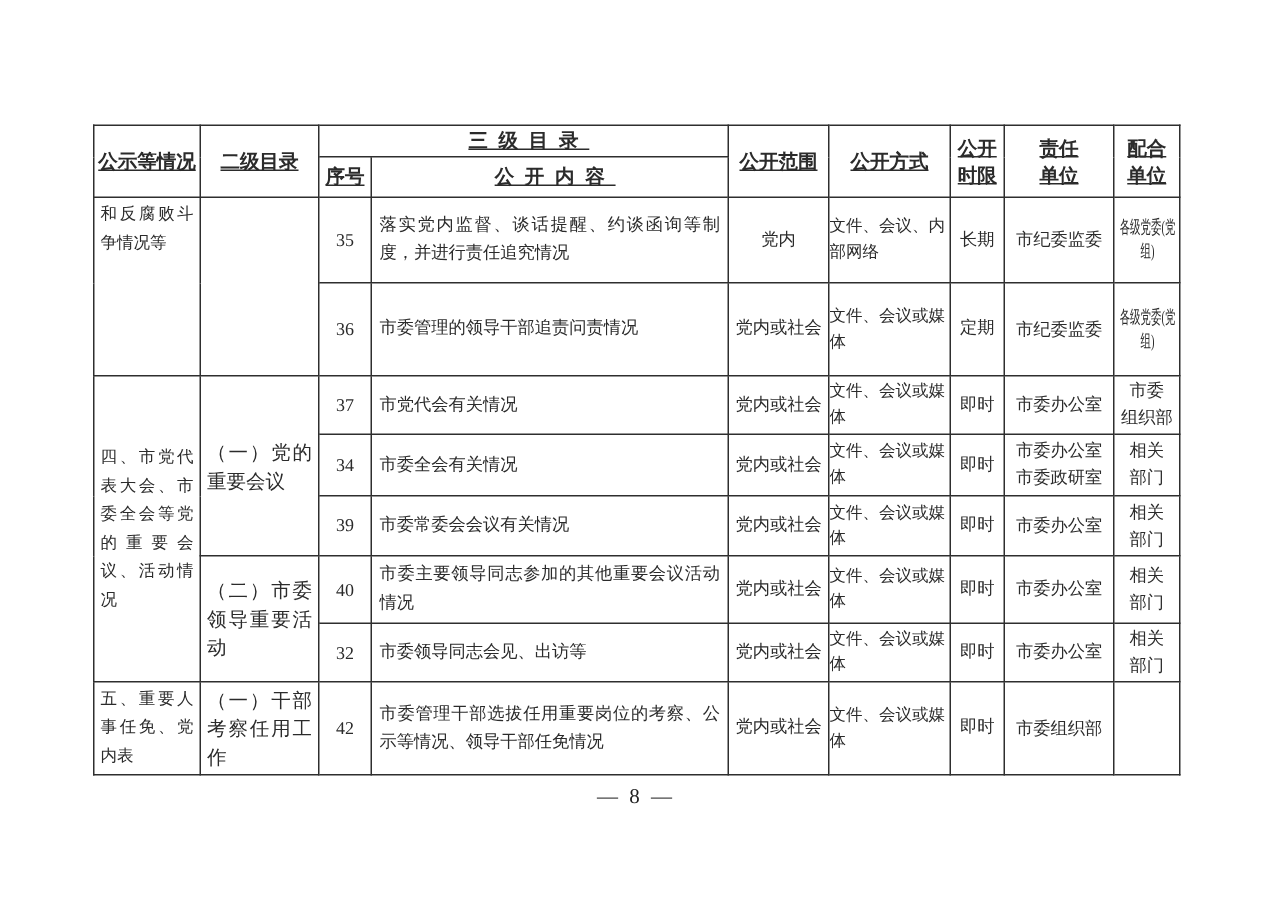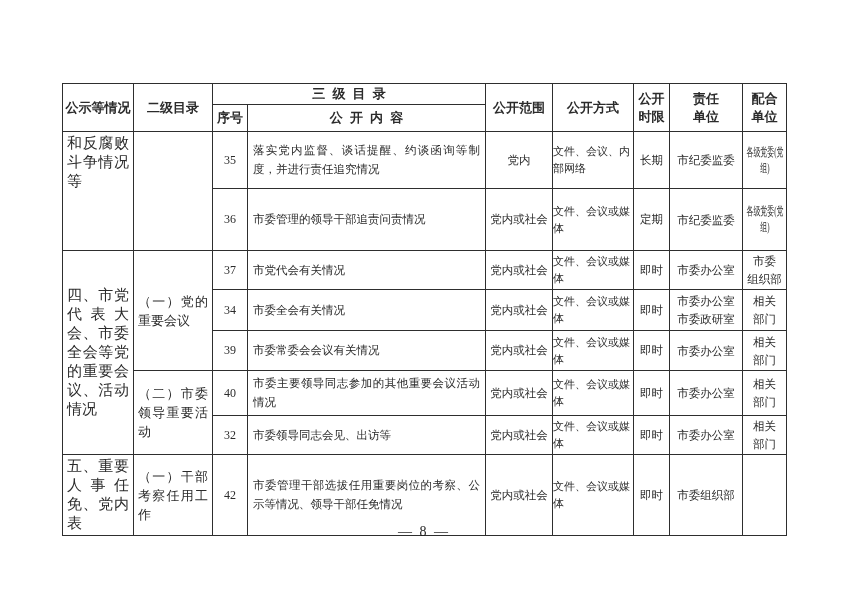--- a/index.html
+++ b/index.html
@@ -26,25 +26,26 @@
     line-height: 19px;
     padding: 1px 2px;
     overflow: hidden;
     font-weight: normal;
   }
   .catalog th {
     font-weight: bold;
     font-size: 13px;
     line-height: 18px;
     white-space: pre-line;
+    text-decoration: underline;
   }
   th.sp-wide { letter-spacing: 0.55em; text-indent: 0.55em; }
   td.lv1 {
     text-align: justify;
-    font-size: 15px;
+    font-size: 11px;
     line-height: 19px;
     padding: 2px 4px;
   }
   td.lv1.topalign { vertical-align: top; }
   td.lv2 {
     text-align: justify;
     font-size: 13px;
     line-height: 19px;
     padding: 2px 4px;
   }

